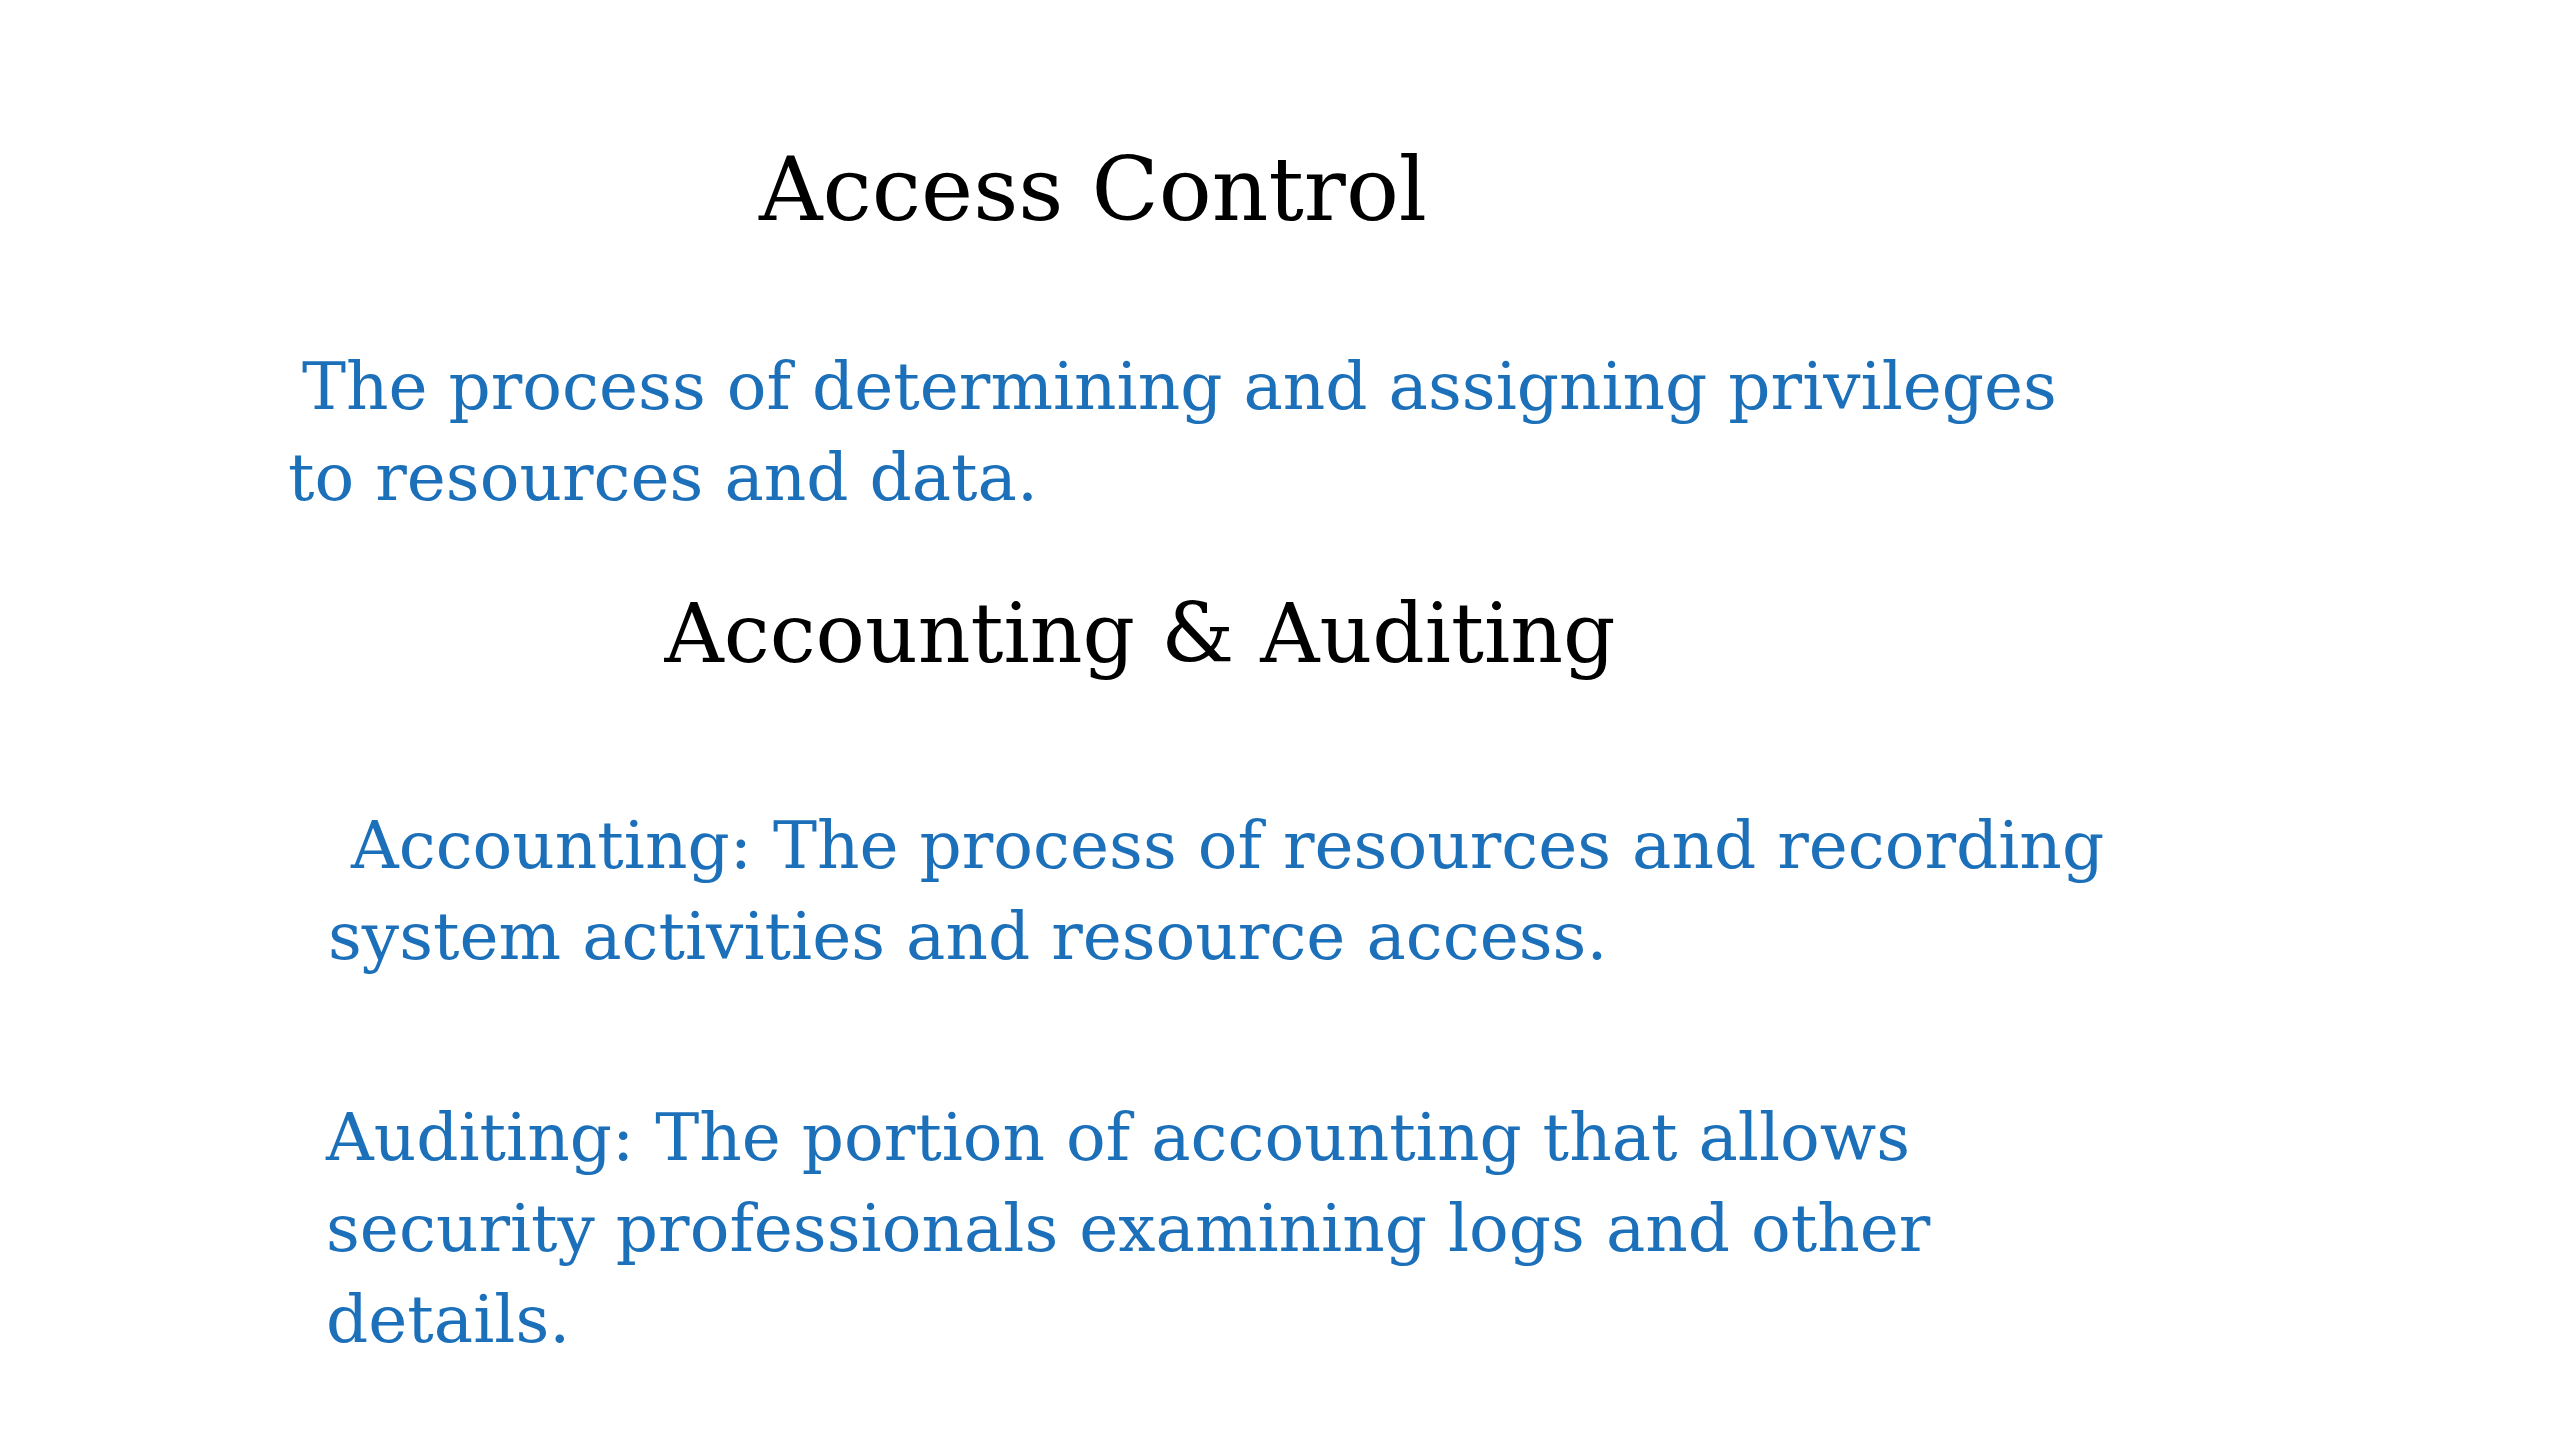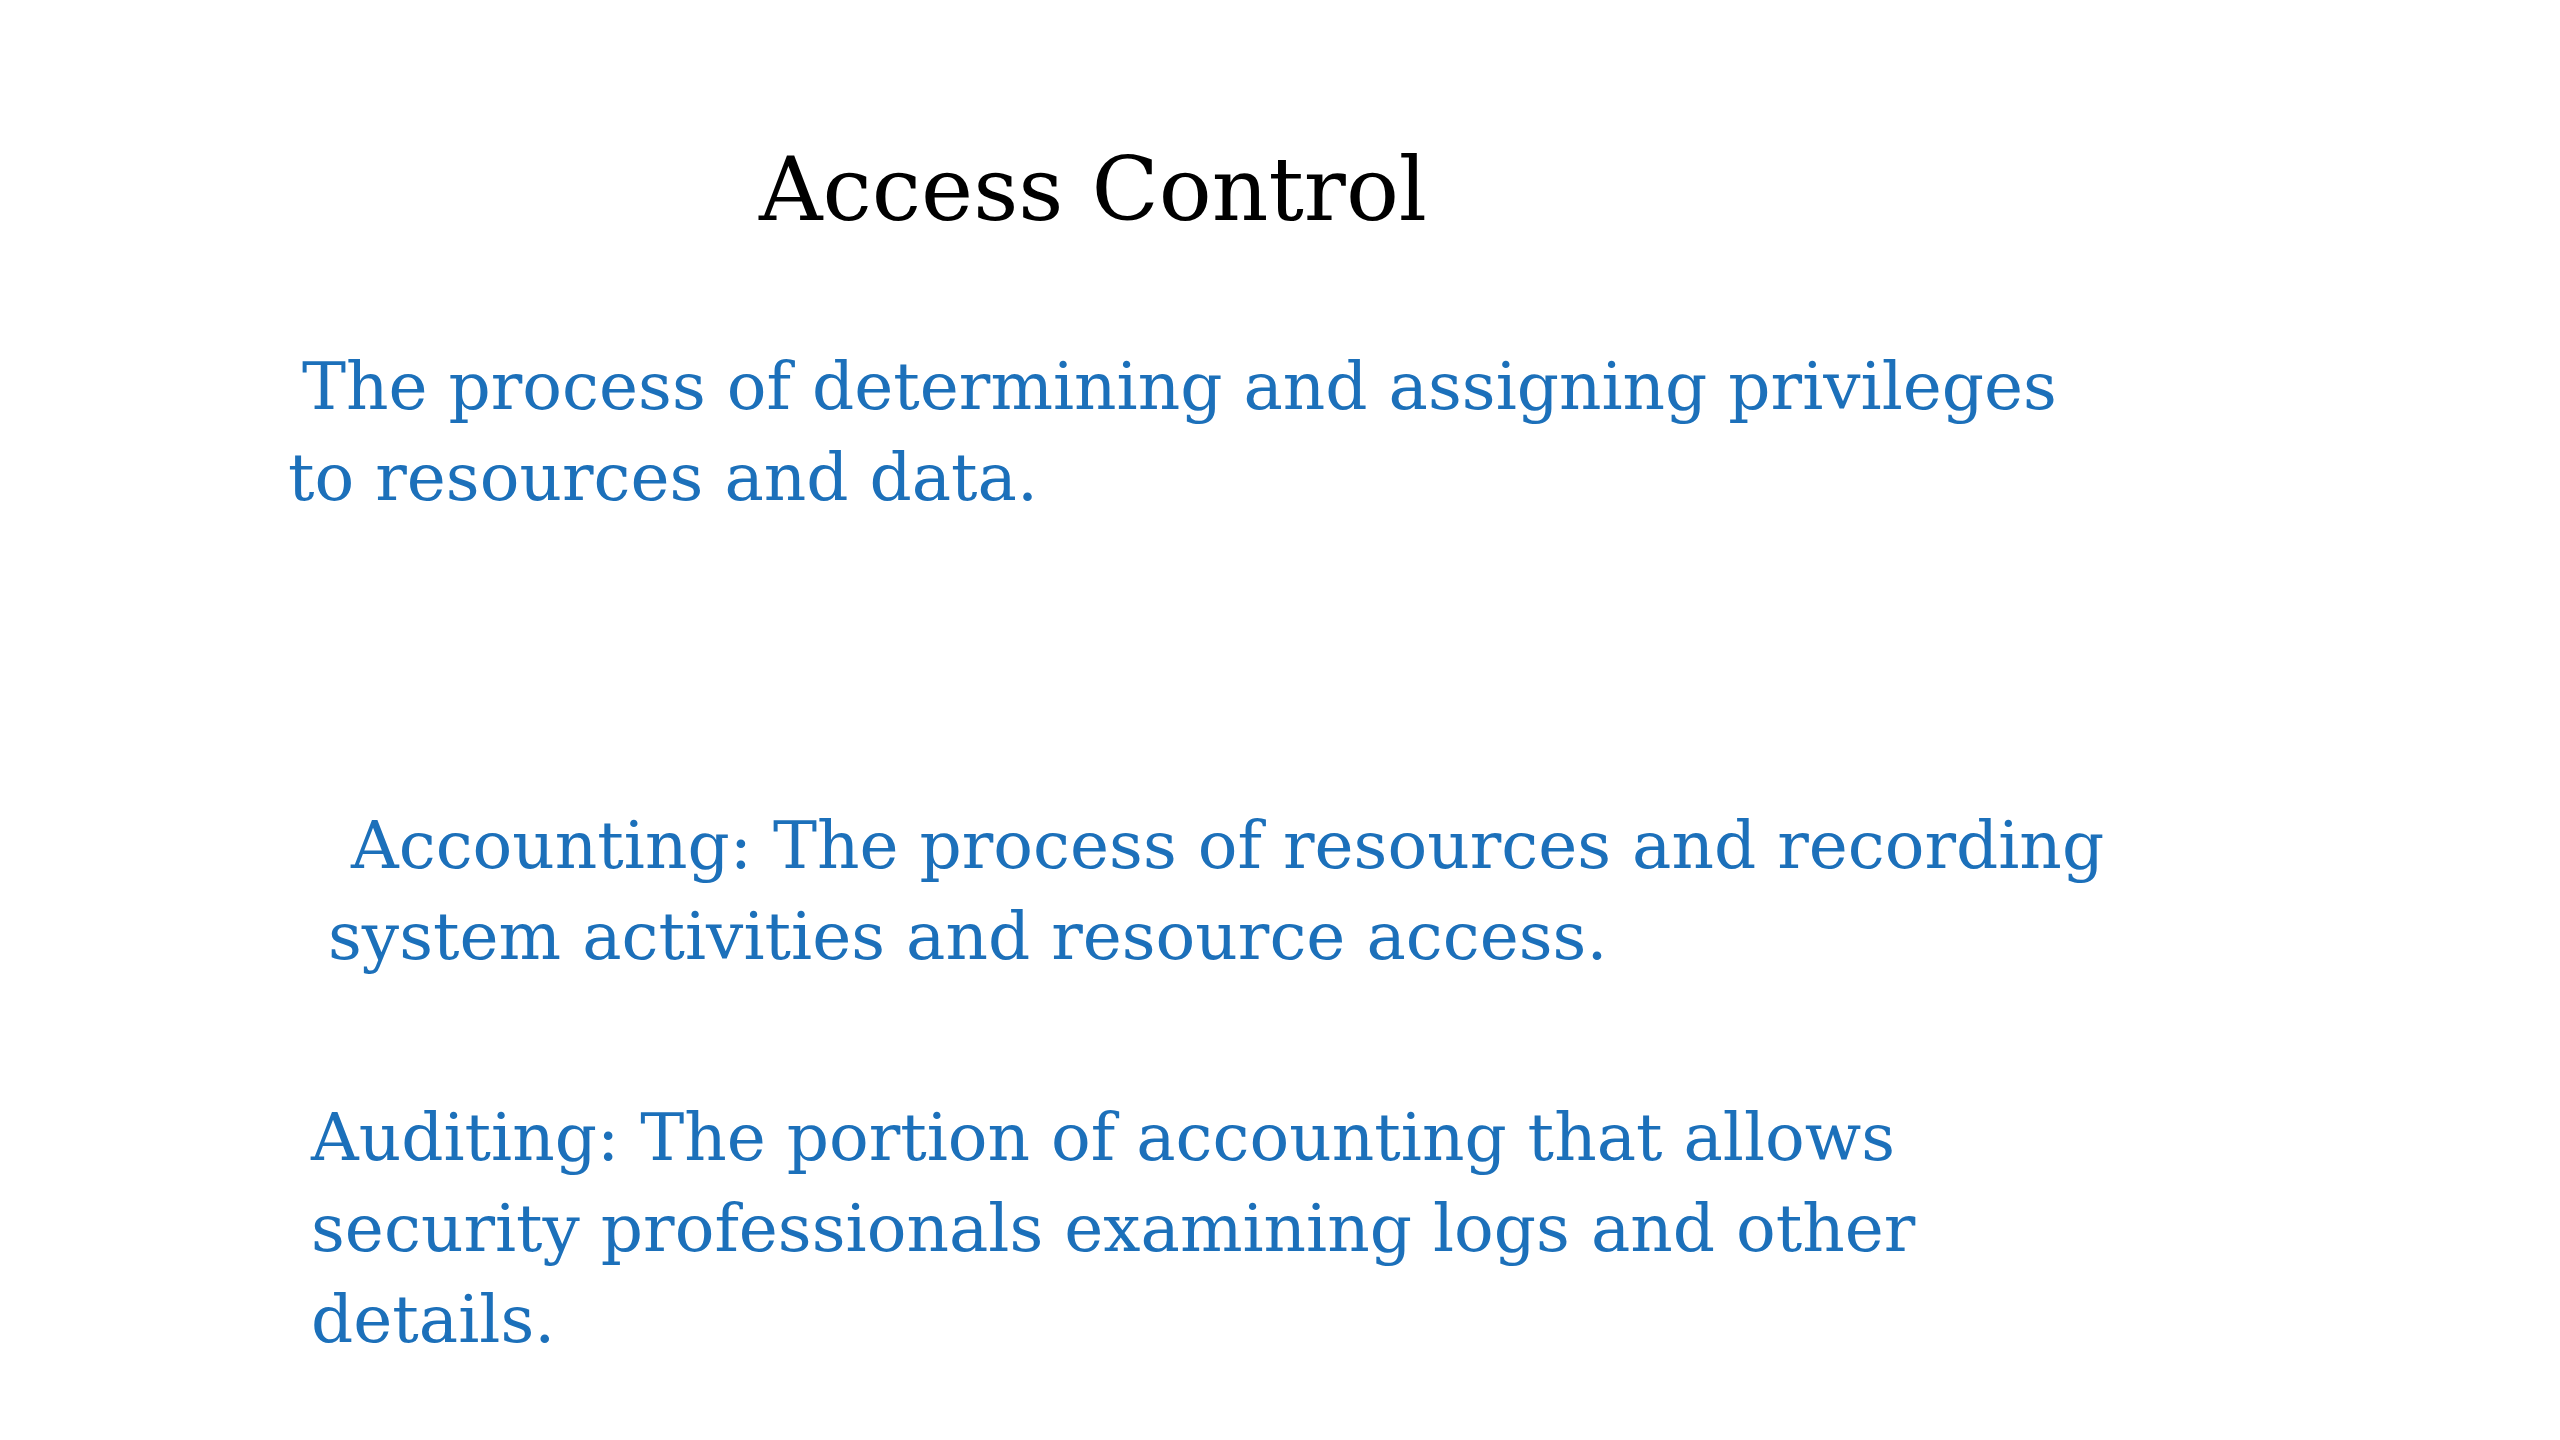--- a/index.html
+++ b/index.html
@@ -43,32 +43,33 @@
     position: absolute;
     margin: 0;
     font-size: 66px;
     line-height: 1.38;
     color: var(--body-color, #1c70ba);
     white-space: pre-line;
     width: 1980px;
   }
   .p1 { left: 288px; top: 341px;  text-indent: 14px; }
   .p2 { left: 328px; top: 800px;  text-indent: 23px; }
-  .p3 { left: 311px; top: 1092px; text-indent: 0; }
+  .p3 { left: 326px; top: 1092px; text-indent: 0; }
 </style>
 </head>
 <body>
 
 <div class="slide">
 
   <h1 class="heading title">Access Control</h1>
 
   <p class="body-text p1">The process of determining and assigning privileges
 to resources and data.</p>
 
+  <h2 class="heading subtitle">Accounting &amp; Auditing</h2>
 
   <p class="body-text p2">Accounting: The process of resources and recording
 system activities and resource access.</p>
 
   <p class="body-text p3">Auditing: The portion of accounting that allows
 security professionals examining logs and other
 details.</p>
 
 </div>
 

